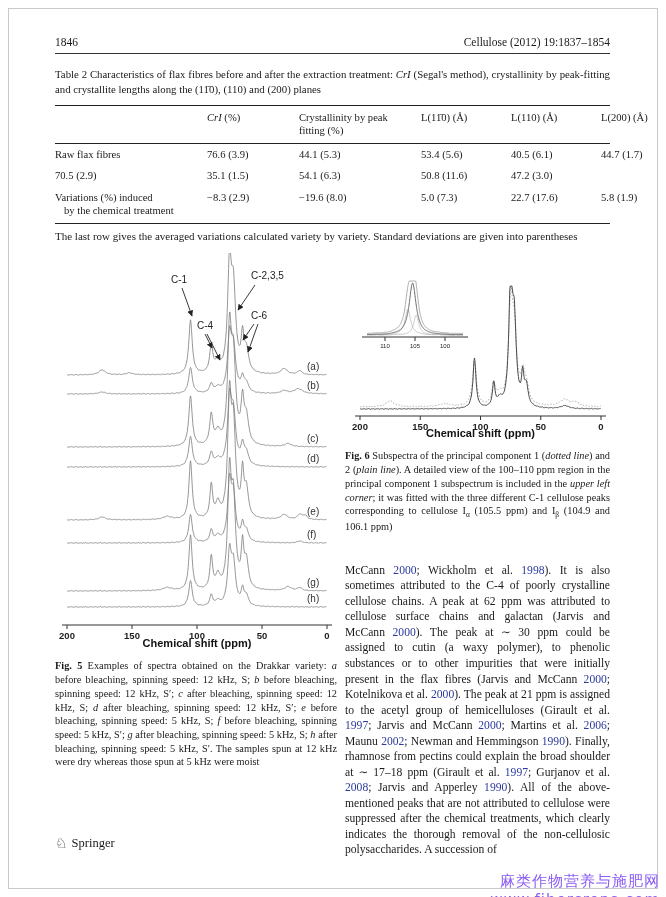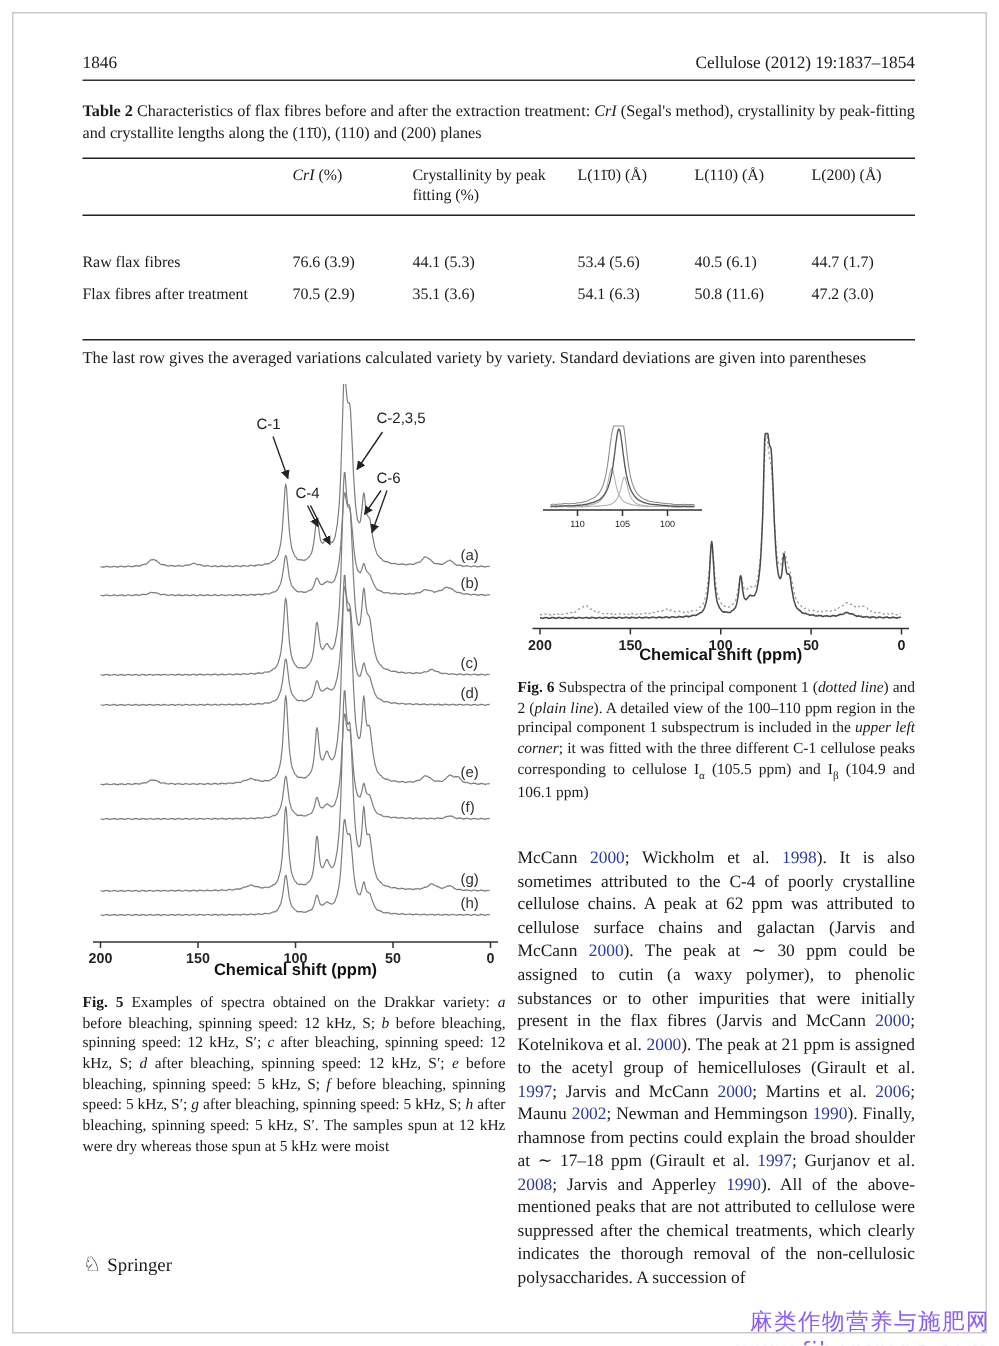--- a/index.html
+++ b/index.html
@@ -4,25 +4,25 @@
 <style>
   html,body{margin:0;padding:0;background:#fff;}
   .page{position:relative;width:666px;height:897px;background:#ffffff;overflow:hidden;
         font-family:"Liberation Serif","DejaVu Serif",serif;color:#1a1a1a;}
   .page-border{position:absolute;left:8px;top:8px;right:8px;bottom:8px;border:1px solid #c9c9c9;pointer-events:none;}
   .content{position:absolute;left:55px;top:0;width:555px;}
   .pg-header{display:flex;justify-content:space-between;margin-top:36px;font-size:11.5px;}
   .pg-header-rule{border:none;border-top:1.5px solid #333;margin:5px 0 0 0;}
   .tbl-caption{margin-top:13px;font-size:10.8px;line-height:1.38;text-align:justify;}
   .tbl{margin-top:8px;font-size:10.6px;}
-  .tbl-grid{display:grid;grid-template-columns:140px 80px 110px 78px 78px 69px;column-gap:0;}
+  .tbl-grid{display:grid;grid-template-columns:140px 80px 110px 78px 78px 69px;column-gap:12px;}
   .tbl-head{border-top:1.5px solid #222;border-bottom:1.5px solid #222;}
   .tbl-head .cell{padding:5px 4px 6px 0;line-height:1.25;}
   .tbl-body .cell{padding:4px 4px 4px 0;line-height:1.25;}
-  .tbl-body{border-bottom:1.5px solid #222;padding-bottom:18px;margin-top:21px;}
+  .tbl-body{border-bottom:1.5px solid #222;padding-bottom:2px;}
   .lbl2{padding-left:9px;}
   .tbl-footnote{margin-top:5px;font-size:11px;line-height:1.3;}
   .columns{display:flex;gap:8px;margin-top:10px;}
   .col-left{width:282px;}
   .col-right{width:265px;}
   .fig-caption{font-size:10.3px;line-height:1.33;text-align:justify;margin-top:8px;}
   .body-par{font-size:11.6px;line-height:1.34;text-align:justify;margin-top:29px;}
   .cite{color:#2b3a9c;}
   .sub{vertical-align:sub;font-size:72%;}
   svg{font-family:"Liberation Sans","DejaVu Sans",sans-serif;display:block;}
@@ -39,47 +39,57 @@
 <div class="page">
   <div class="page-border"></div>
   <div class="content">
 
     <div class="pg-header">
       <span>1846</span>
       <span>Cellulose (2012) 19:1837–1854</span>
     </div>
     <hr class="pg-header-rule">
 
-    <div class="tbl-caption"><span style="font-weight: bold;">Table 2</span><span>  Characteristics of flax fibres before and after the extraction treatment: </span><span style="font-style: italic;">CrI</span><span> (Segal's method), crystallinity by peak-fitting and crystallite lengths along the (11̄0), (110) and (200) planes</span></div>
+    <div class="tbl-caption"><span style="font-weight: normal;">Table 2</span><span>  Characteristics of flax fibres before and after the extraction treatment: </span><span style="font-style: italic;">CrI</span><span> (Segal's method), crystallinity by peak-fitting and crystallite lengths along the (11̄0), (110) and (200) planes</span></div>
 
     <div class="tbl">
       <div class="tbl-grid tbl-head">
         <div class="cell"></div>
         <div class="cell"><span style="font-style: italic;">CrI</span><span> (%)</span></div>
         <div class="cell"><span>Crystallinity by peak fitting (%)</span></div>
         <div class="cell"><span>L(11̄0) (Å)</span></div>
         <div class="cell"><span>L(110) (Å)</span></div>
         <div class="cell"><span>L(200) (Å)</span></div>
       </div>
       <div class="tbl-body">
         <div class="tbl-grid">
           <div class="cell">Raw flax fibres</div>
           <div class="cell">76.6 (3.9)</div>
           <div class="cell">44.1 (5.3)</div>
           <div class="cell">53.4 (5.6)</div>
           <div class="cell">40.5 (6.1)</div>
           <div class="cell">44.7 (1.7)</div>
         </div>
         <div class="tbl-grid">
-          <div class="cell">Flax fibres after treatment</div>
           <div class="cell">70.5 (2.9)</div>
-          <div class="cell">35.1 (3.6)</div>
+          <div class="cell">35.1 (1.5)</div>
           <div class="cell">54.1 (6.3)</div>
           <div class="cell">50.8 (11.6)</div>
           <div class="cell">47.2 (3.0)</div>
+        </div>
+        <div class="tbl-grid">
+          <div class="cell">
+            <div>Variations (%) induced</div>
+            <div class="lbl2">by the chemical treatment</div>
+          </div>
+          <div class="cell">−8.3 (2.9)</div>
+          <div class="cell">−19.6 (8.0)</div>
+          <div class="cell">5.0 (7.3)</div>
+          <div class="cell">22.7 (17.6)</div>
+          <div class="cell">5.8 (1.9)</div>
         </div>
       </div>
       <div class="tbl-footnote">The last row gives the averaged variations calculated variety by variety. Standard deviations are given into parentheses</div>
     </div>
 
     <div class="columns">
       <div class="col-left">
         <svg id="fig5-svg" width="282" height="398">
             <defs>
               <marker id="arr-fig5-svg" markerWidth="7" markerHeight="7" refX="5.5" refY="3" orient="auto" markerUnits="userSpaceOnUse">

